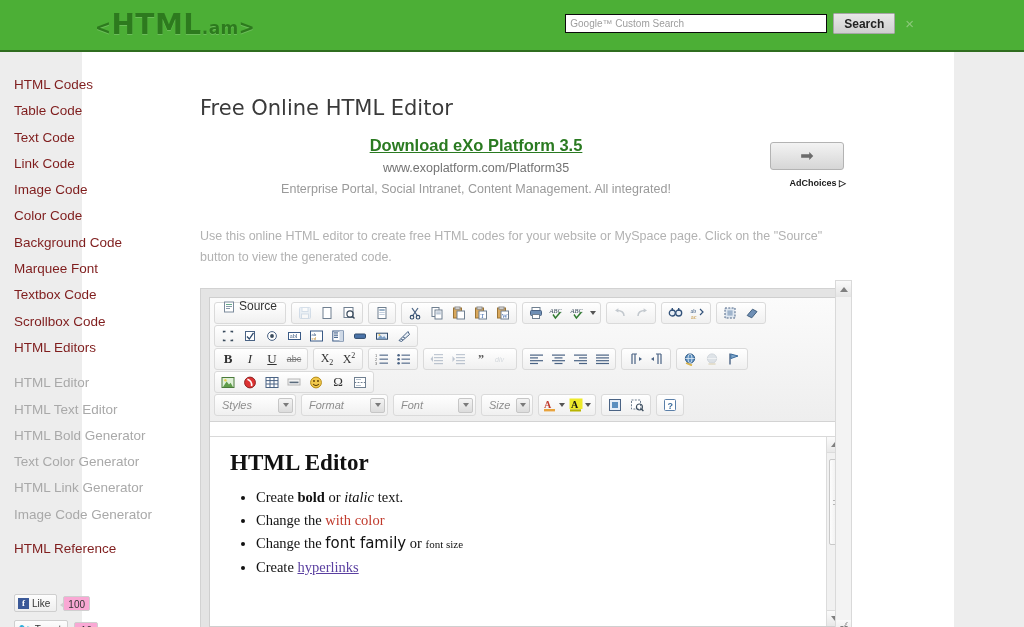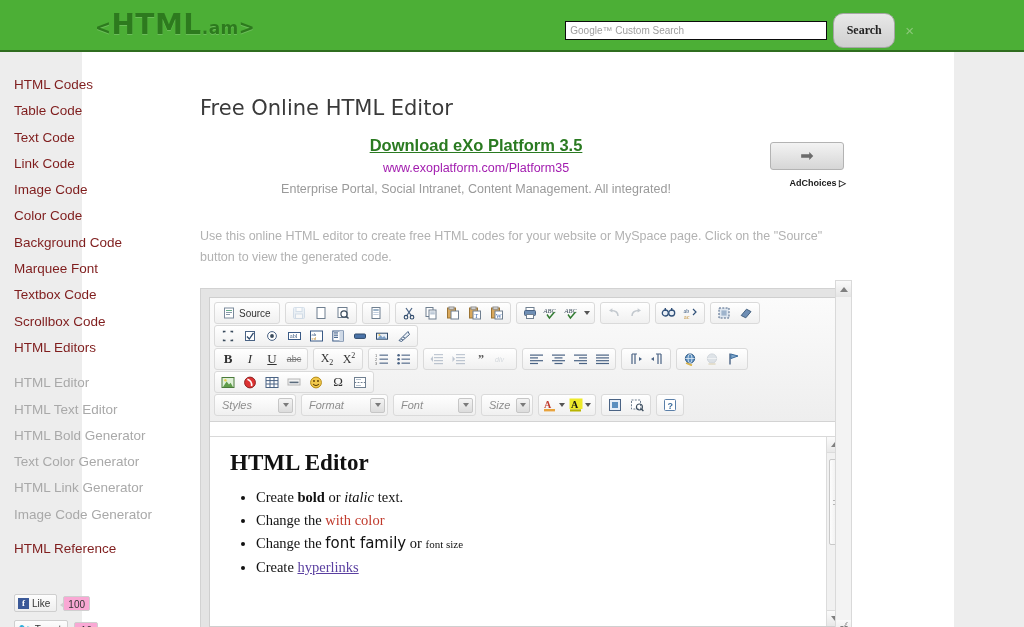--- a/index.html
+++ b/index.html
@@ -31,25 +31,25 @@
     display:flex; align-items:center;
   }
   .search-input{
     width:262px; height:19px; border:1px solid #0b0b0b;
     background:#fff; font-size:10px; color:#9b9b9b;
     padding:1px 4px; outline:none;
     font-family:"Liberation Sans", sans-serif;
   }
   .search-input::placeholder{ color:#9d9d9d; }
   .search-btn{
-    margin-left:6px; height:35px; min-width:62px;
+    margin-left:6px; height:21px; min-width:62px;
     background:linear-gradient(#e8e8e8,#cfcfcf);
-    border:1px solid #a6a6a6; border-radius:10px;
+    border:1px solid #a6a6a6; border-radius:1px;
     font-size:12px; font-weight:bold; color:#222;
-    font-family:Liberation Serif, serif; cursor:pointer;
+    font-family:Liberation Sans, sans-serif; cursor:pointer;
   }
   .search-close{
     margin-left:10px; color:#8cc97a; font-size:15px; cursor:pointer; line-height:1;
   }
 
   
   .page{ position:relative; width:1024px; height:575px; background:#ededed; }
   .content-card{
     position:absolute; left:82px; top:0; width:872px; height:575px;
     background:#fff;
@@ -97,21 +97,21 @@
     margin:44px 0 0 0; font-size:21px; font-weight:normal; color:#3a3a3a;
     font-family:"DejaVu Sans", sans-serif;
   }
 
   .ad{ position:relative; margin-top:16px; height:76px; }
   .ad-inner{ text-align:center; padding-right:120px; }
   .ad-title{
     font-size:16.5px; font-weight:bold; color:#2a7a21;
     text-decoration:underline; cursor:pointer; display:inline-block;
   }
-  .ad-url{ margin-top:6px; font-size:12.5px; color:#a21caf; }
+  .ad-url{ margin-top:6px; font-size:12.5px; color:#737373; }
   .ad-desc{ margin-top:7px; font-size:12.5px; color:#9a9a9a; }
   .ad-btn{
     position:absolute; right:28px; top:6px; width:74px; height:28px;
     background:linear-gradient(#f3f3f3,#d6d6d6);
     border:1px solid #b3b3b3; border-radius:3px;
     display:flex; align-items:center; justify-content:center; cursor:pointer;
   }
   .ad-arrow{ color:#6b6b6b; font-size:16px; line-height:1; }
   .ad-choices{
     position:absolute; right:26px; top:42px;
@@ -139,21 +139,21 @@
   .tgrp{
     display:flex; align-items:center;
     background:linear-gradient(#ffffff,#f0f0f0);
     border:1px solid #dadada; border-radius:3px;
     padding:1px 2px; margin-right:5px; height:22px;
   }
   .tbtn{
     width:22px; height:19px; display:flex; align-items:center; justify-content:center;
     cursor:pointer; border-radius:2px; position:relative;
   }
-  .tbtn.wide{ width:auto; padding:16px 6px; font-size:10px; color:#333; }
+  .tbtn.wide{ width:auto; padding:16px 6px; font-size:12px; color:#333;align-items:flex-end; }
   .tbtn.dis{ opacity:.33; }
   .tbtn svg{ display:block; }
   .arrow-small{
     display:inline-block; width:0; height:0; margin-left:2px;
     border-left:3px solid transparent; border-right:3px solid transparent;
     border-top:4px solid #555;
   }
   .combo{
     display:flex; align-items:center; justify-content:space-between;
     background:linear-gradient(#ffffff,#f0f0f0);

